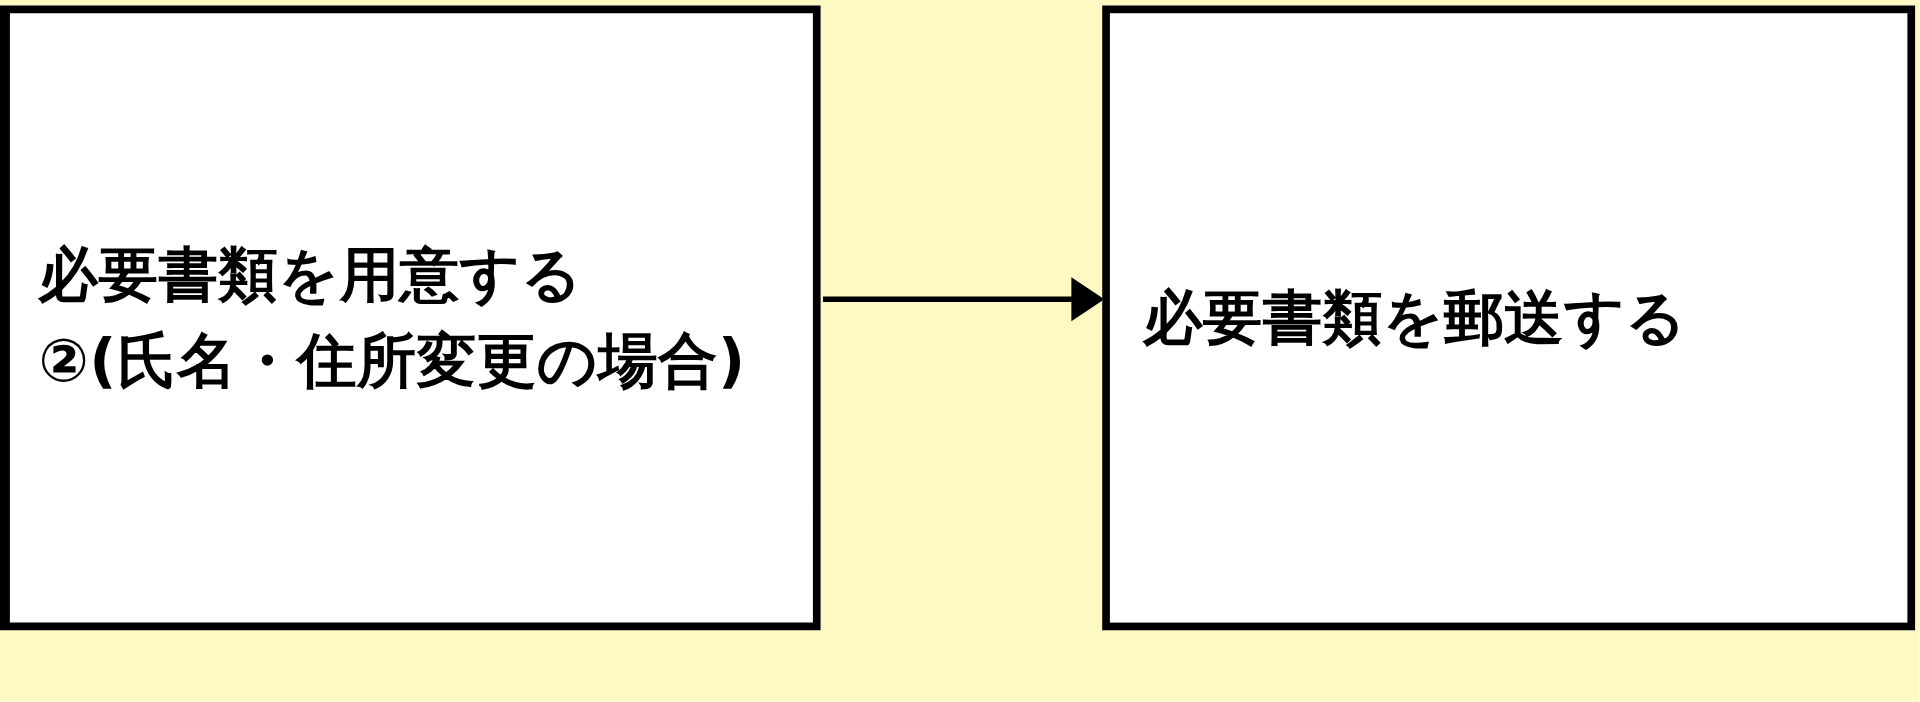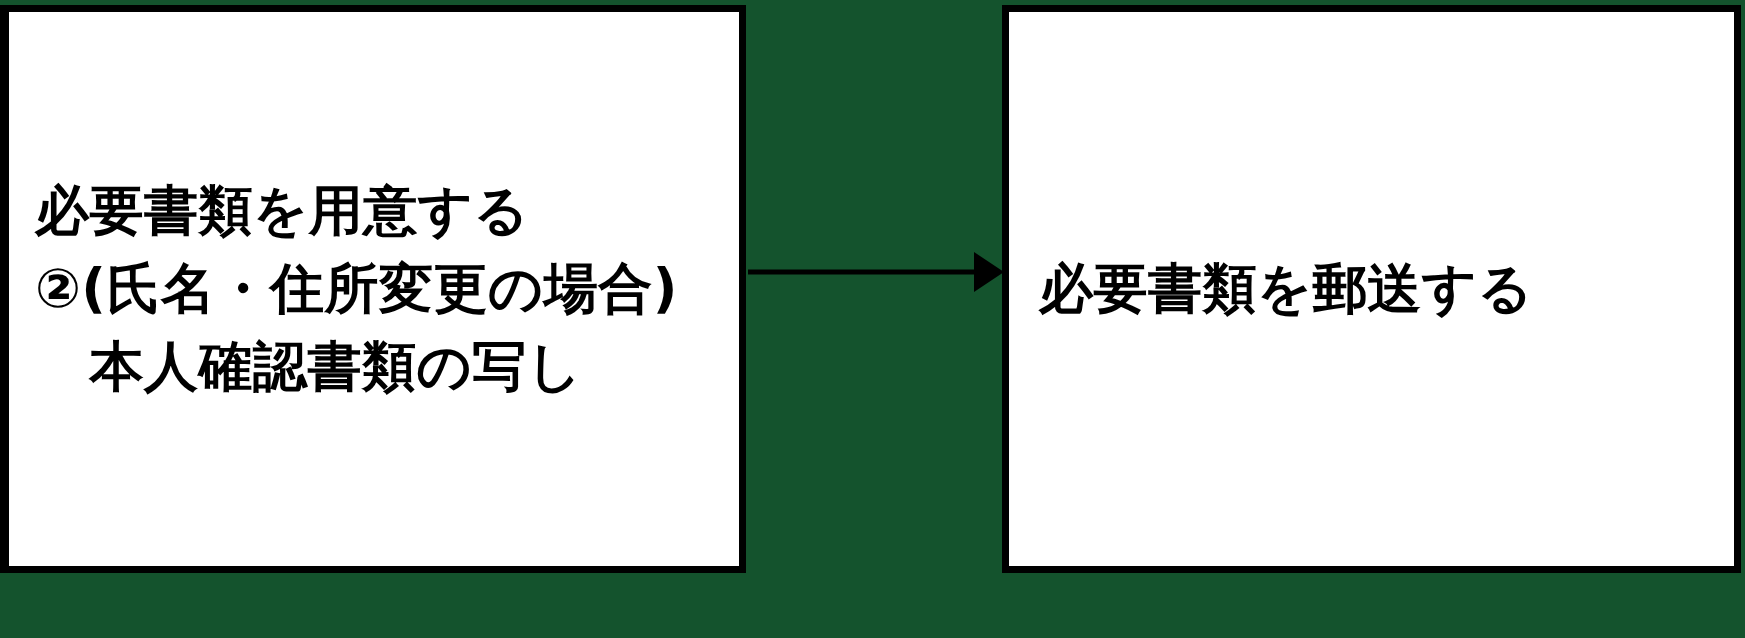--- a/index.html
+++ b/index.html
@@ -7,21 +7,21 @@
     padding: 0;
     background: #ffffff;
   }
   body {
     font-family: "DejaVu Sans", "Liberation Sans", sans-serif;
   }
   #canvas {
     position: relative;
     width: 1745px;
     height: 638px;
-    background: #14532d;
+    background: #fef9c3;
     overflow: hidden;
   }
 
   
   .node-box {
     position: absolute;
     box-sizing: border-box;
     background: #ffffff;
     border: 7px solid #000000;
     display: flex;
@@ -82,21 +82,20 @@
 </style>
 </head>
 <body>
 
 <div id="canvas">
 
   <div class="node-box" id="box-prepare">
     <div class="box-text">
       <div class="text-line">必要書類を用意する</div>
       <div class="text-line">②(氏名・住所変更の場合)</div>
-      <div class="text-line">　本人確認書類の写し</div>
     </div>
   </div>
 
   <svg id="connector-arrow" viewBox="0 0 258 72">
     <line x1="0" y1="36" x2="228" y2="36" stroke="#000000" stroke-width="5"></line>
     <polygon points="226,16 256,36 226,56" fill="#000000"></polygon>
   </svg>
 
   <div class="node-box" id="box-mail">
     <div class="box-text">

